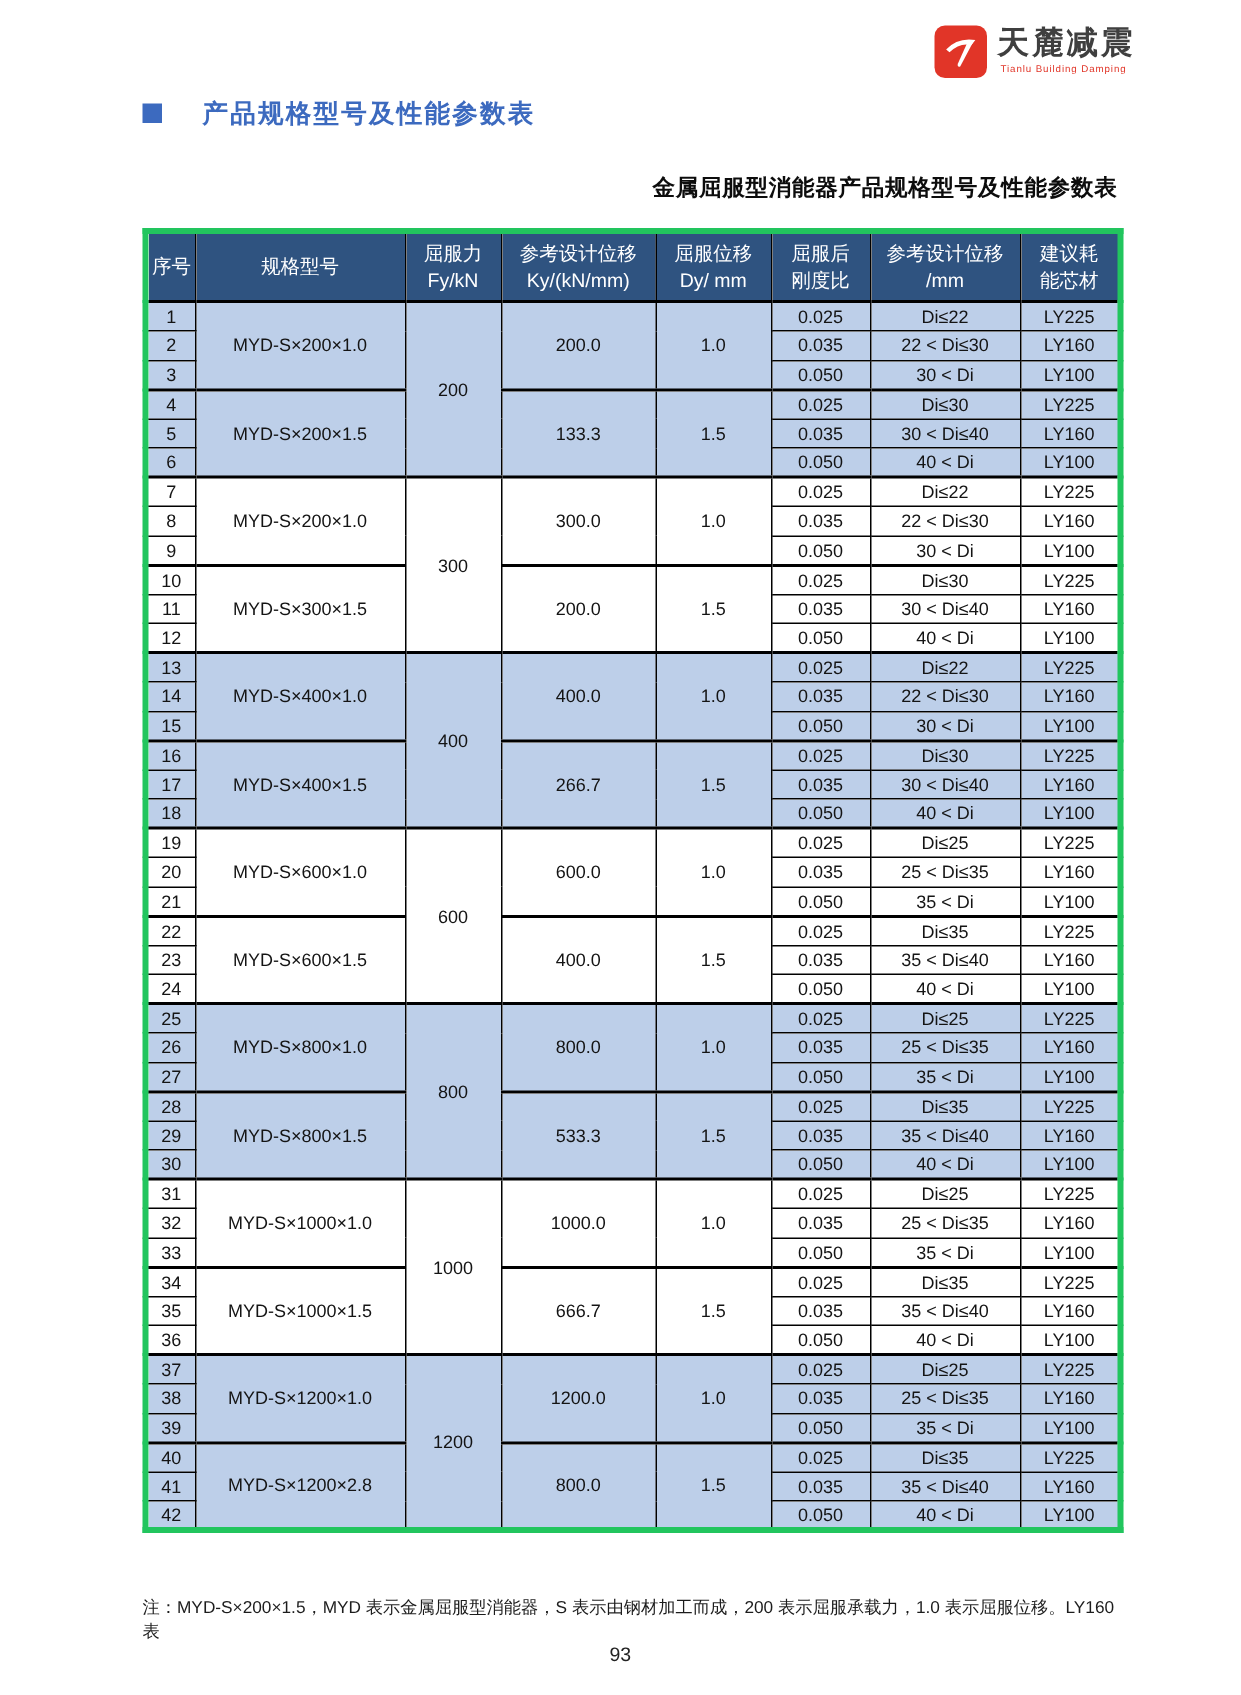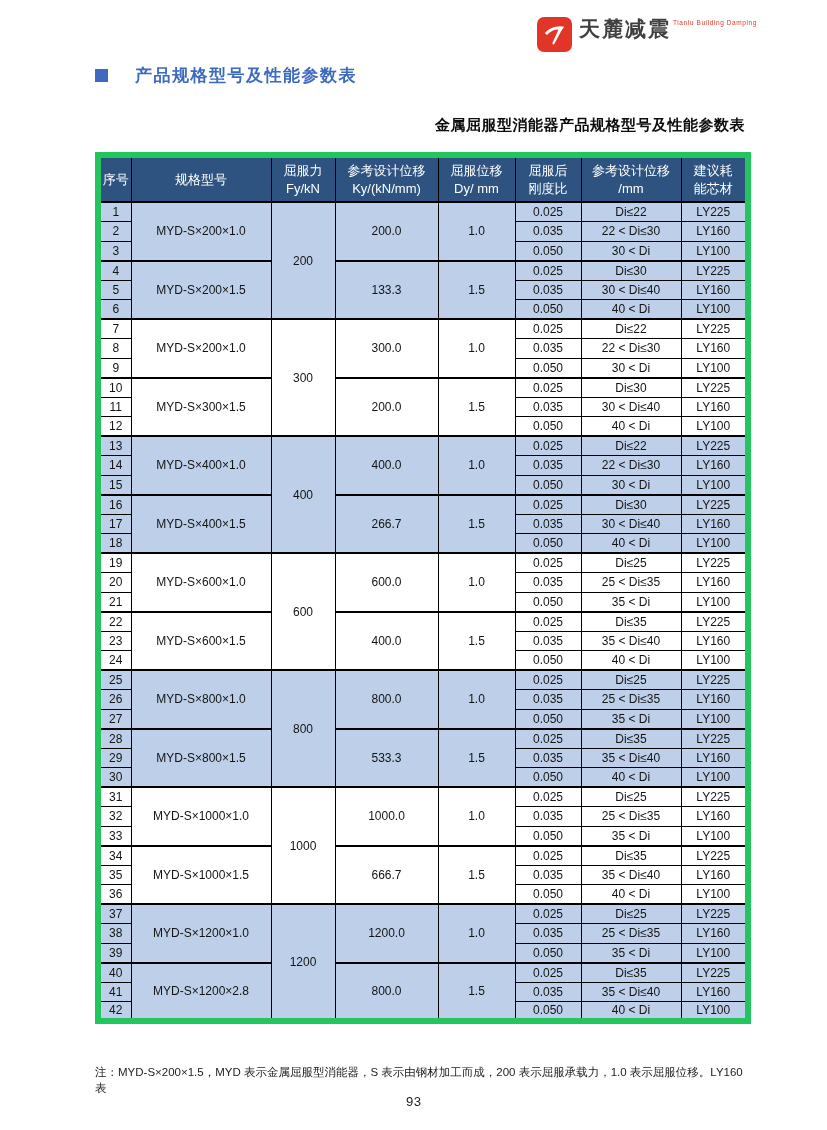--- a/index.html
+++ b/index.html
@@ -4,50 +4,50 @@
 <style>
   * { margin:0; padding:0; box-sizing:border-box; }
   html,body { width:827px; height:1130px; background:#ffffff;
     font-family:"Liberation Sans","DejaVu Sans",sans-serif; color:#111; }
   .page { position:relative; width:827px; height:1130px; overflow:hidden; }
 
   
   .brand { position:absolute; top:17px; right:70px; display:flex; align-items:flex-start; gap:7px; }
   .brand-mark { width:35px; height:35px; border-radius:7px; background:var(--logo-red,#e13528);
     display:flex; align-items:center; justify-content:center; flex:0 0 auto; }
-  .brand-text { display:flex; flex-direction:row; }
+  .brand-text { display:flex; flex-direction:column; }
   .brand-name { font-size:21px; font-weight:700; color:#3f3f3f; letter-spacing:2px; line-height:1.15; }
   .brand-tagline { font-size:6.5px; color:var(--logo-red,#e13528); letter-spacing:0.6px; margin-top:2px; padding-left:2px; }
 
   
   .section-heading { position:absolute; top:64px; left:95px; display:flex; align-items:center; gap:27px; }
   .bullet { width:13px; height:13px; background:var(--accent,#3c6abf); flex:0 0 auto; }
   .section-heading h1 { font-size:17px; font-weight:700; color:var(--accent,#3c6abf); letter-spacing:1.5px; }
 
   
   .table-title { position:absolute; top:116px; left:95px; width:650px; text-align:right;
     font-size:15px; font-weight:600; color:#0c0c0c; letter-spacing:0.5px; }
 
   
   table.spec { position:absolute; top:152px; left:95px; width:650px;
-    border-collapse:collapse; table-layout:fixed; border:6px solid #22c55e; }
+    border-collapse:collapse; table-layout:fixed; border:4px solid #22c55e; }
   th, td { border:1px solid #000; text-align:center; vertical-align:middle; overflow:hidden; }
   thead th { background:var(--header-bg,#2f5380); color:#ffffff; font-size:13px; font-weight:500;
     height:47px; border-bottom-width:2px; }
   thead th div { line-height:18px; }
   tbody td { font-size:12px; height:19.5px; line-height:1; padding:0 2px; color:#141414; }
   tr.shaded td { background:var(--row-shade,#bdcfe9); }
   tr.plain td { background:#ffffff; }
   tbody tr.subgroup-start td { border-top-width:2px; }
 
   
   .note { position:absolute; top:1064px; left:95px; width:656px; font-size:11.5px;
     line-height:1.4; color:#1c1c1c; }
   .page-number { position:absolute; top:1095px; left:0; width:100%; text-align:center;
-    font-family:Liberation Mono, monospace; font-size:13px; color:#222; }
+    font-family:Liberation Sans, sans-serif; font-size:13px; color:#222; }
 </style>
 </head>
 <body>
 
 <div class="page">
 
   <header class="brand">
     <div class="brand-mark">
       <svg width="27" height="27" viewBox="0 0 36 36">
         <path d="M5 16 Q15 5 31 7.5 L27.5 12 Q17 9.5 8 18.5 Z" fill="#ffffff"></path>

